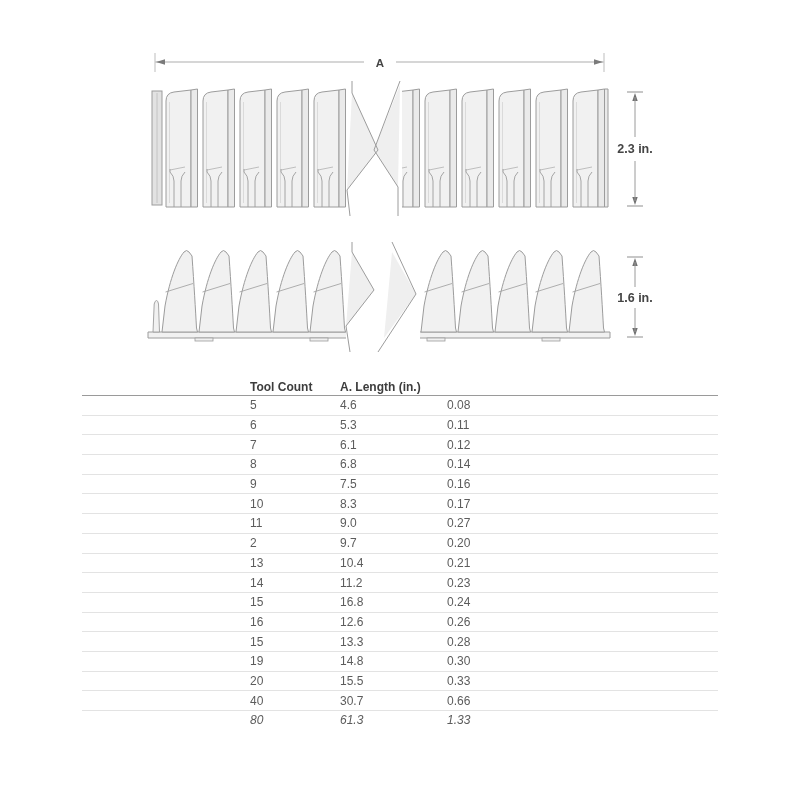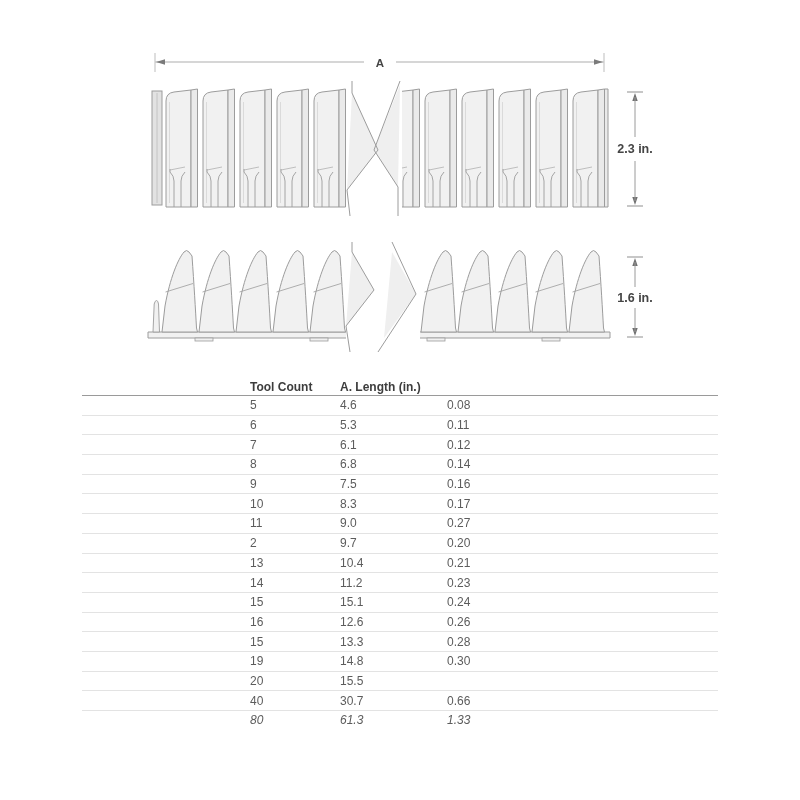--- a/index.html
+++ b/index.html
@@ -196,41 +196,42 @@
           <div class="c1">10.4</div>
           <div class="c2">0.21</div>
         </div>
         <div class="trow">
           <div class="c0">14</div>
           <div class="c1">11.2</div>
           <div class="c2">0.23</div>
         </div>
         <div class="trow">
           <div class="c0">15</div>
-          <div class="c1">15.1</div>
+          <div class="c1">16.8</div>
           <div class="c2">0.24</div>
         </div>
         <div class="trow">
           <div class="c0">16</div>
           <div class="c1">12.6</div>
           <div class="c2">0.26</div>
         </div>
         <div class="trow">
           <div class="c0">15</div>
           <div class="c1">13.3</div>
           <div class="c2">0.28</div>
         </div>
         <div class="trow">
           <div class="c0">19</div>
           <div class="c1">14.8</div>
           <div class="c2">0.30</div>
         </div>
         <div class="trow">
           <div class="c0">20</div>
           <div class="c1">15.5</div>
+          <div class="c2">0.33</div>
         </div>
         <div class="trow">
           <div class="c0">40</div>
           <div class="c1">30.7</div>
           <div class="c2">0.66</div>
         </div>
         <div class="trow">
           <div class="c0">80</div>
           <div class="c1">61.3</div>
           <div class="c2">1.33</div>

